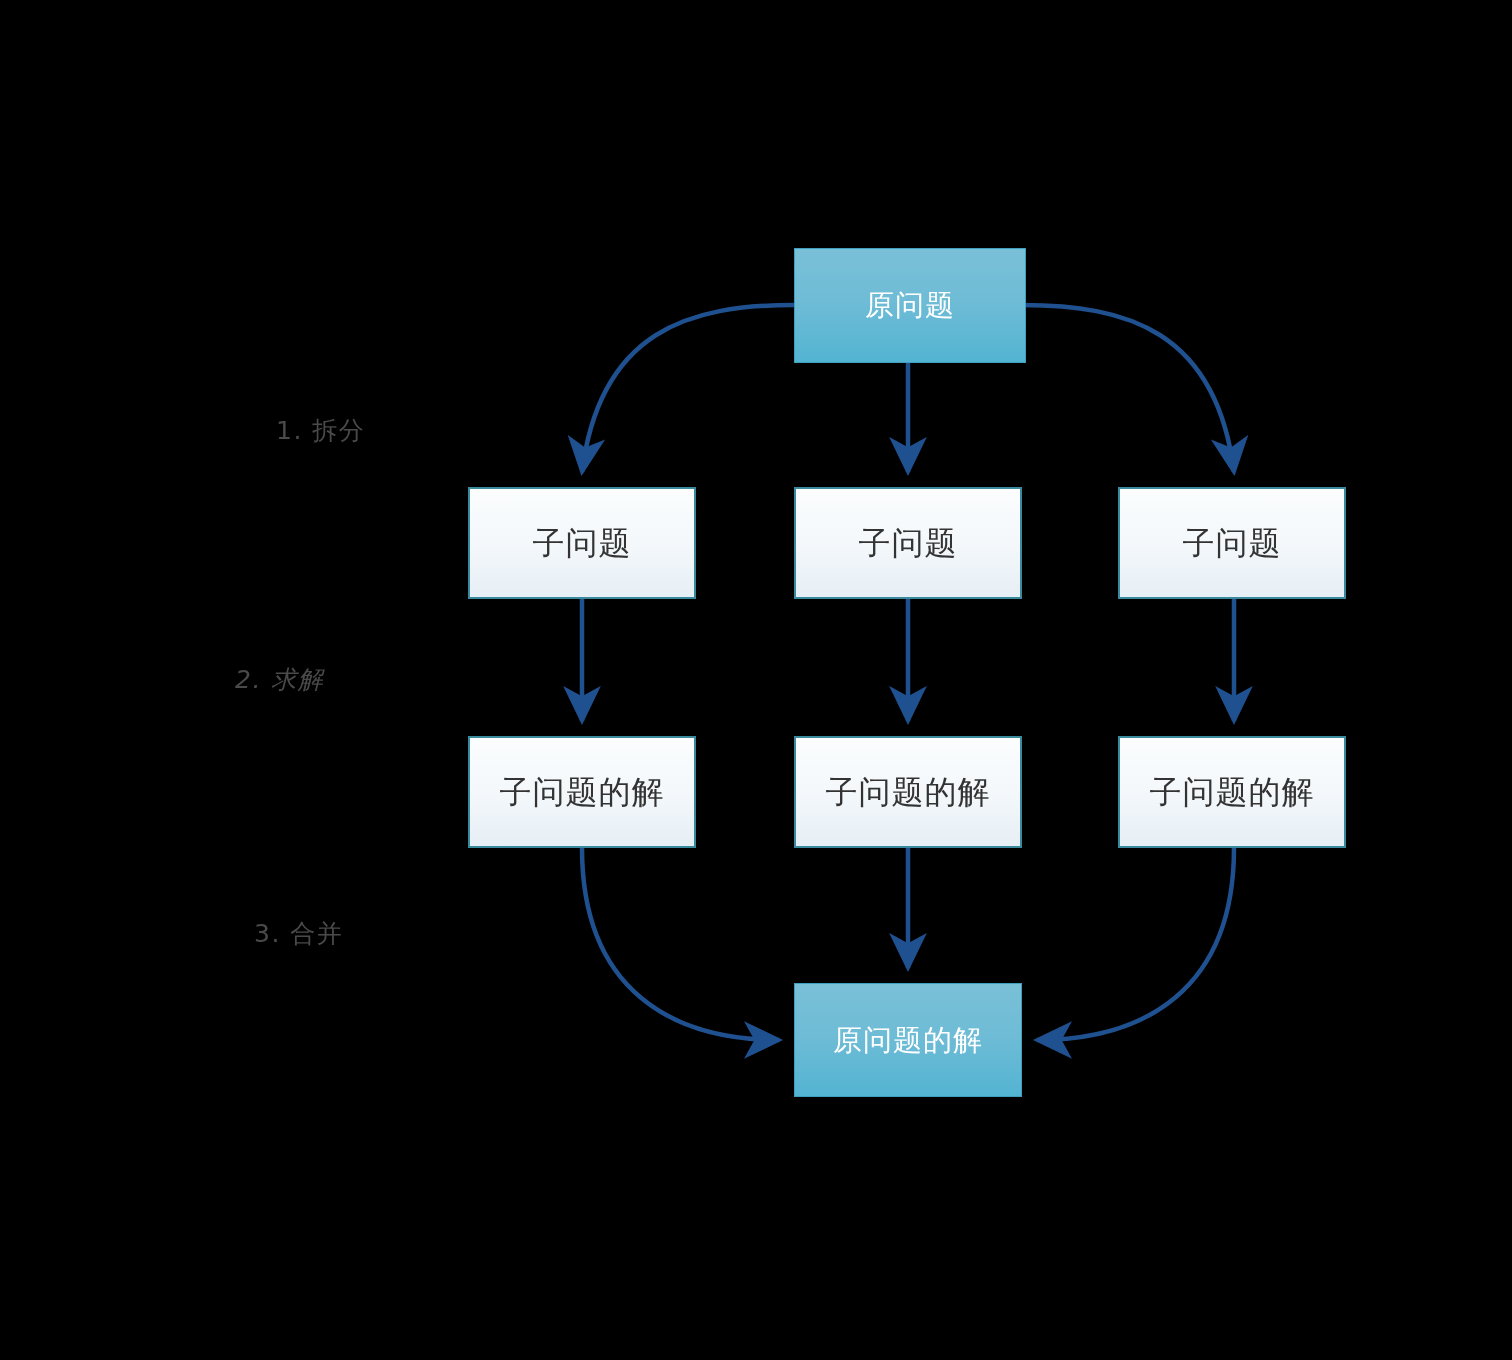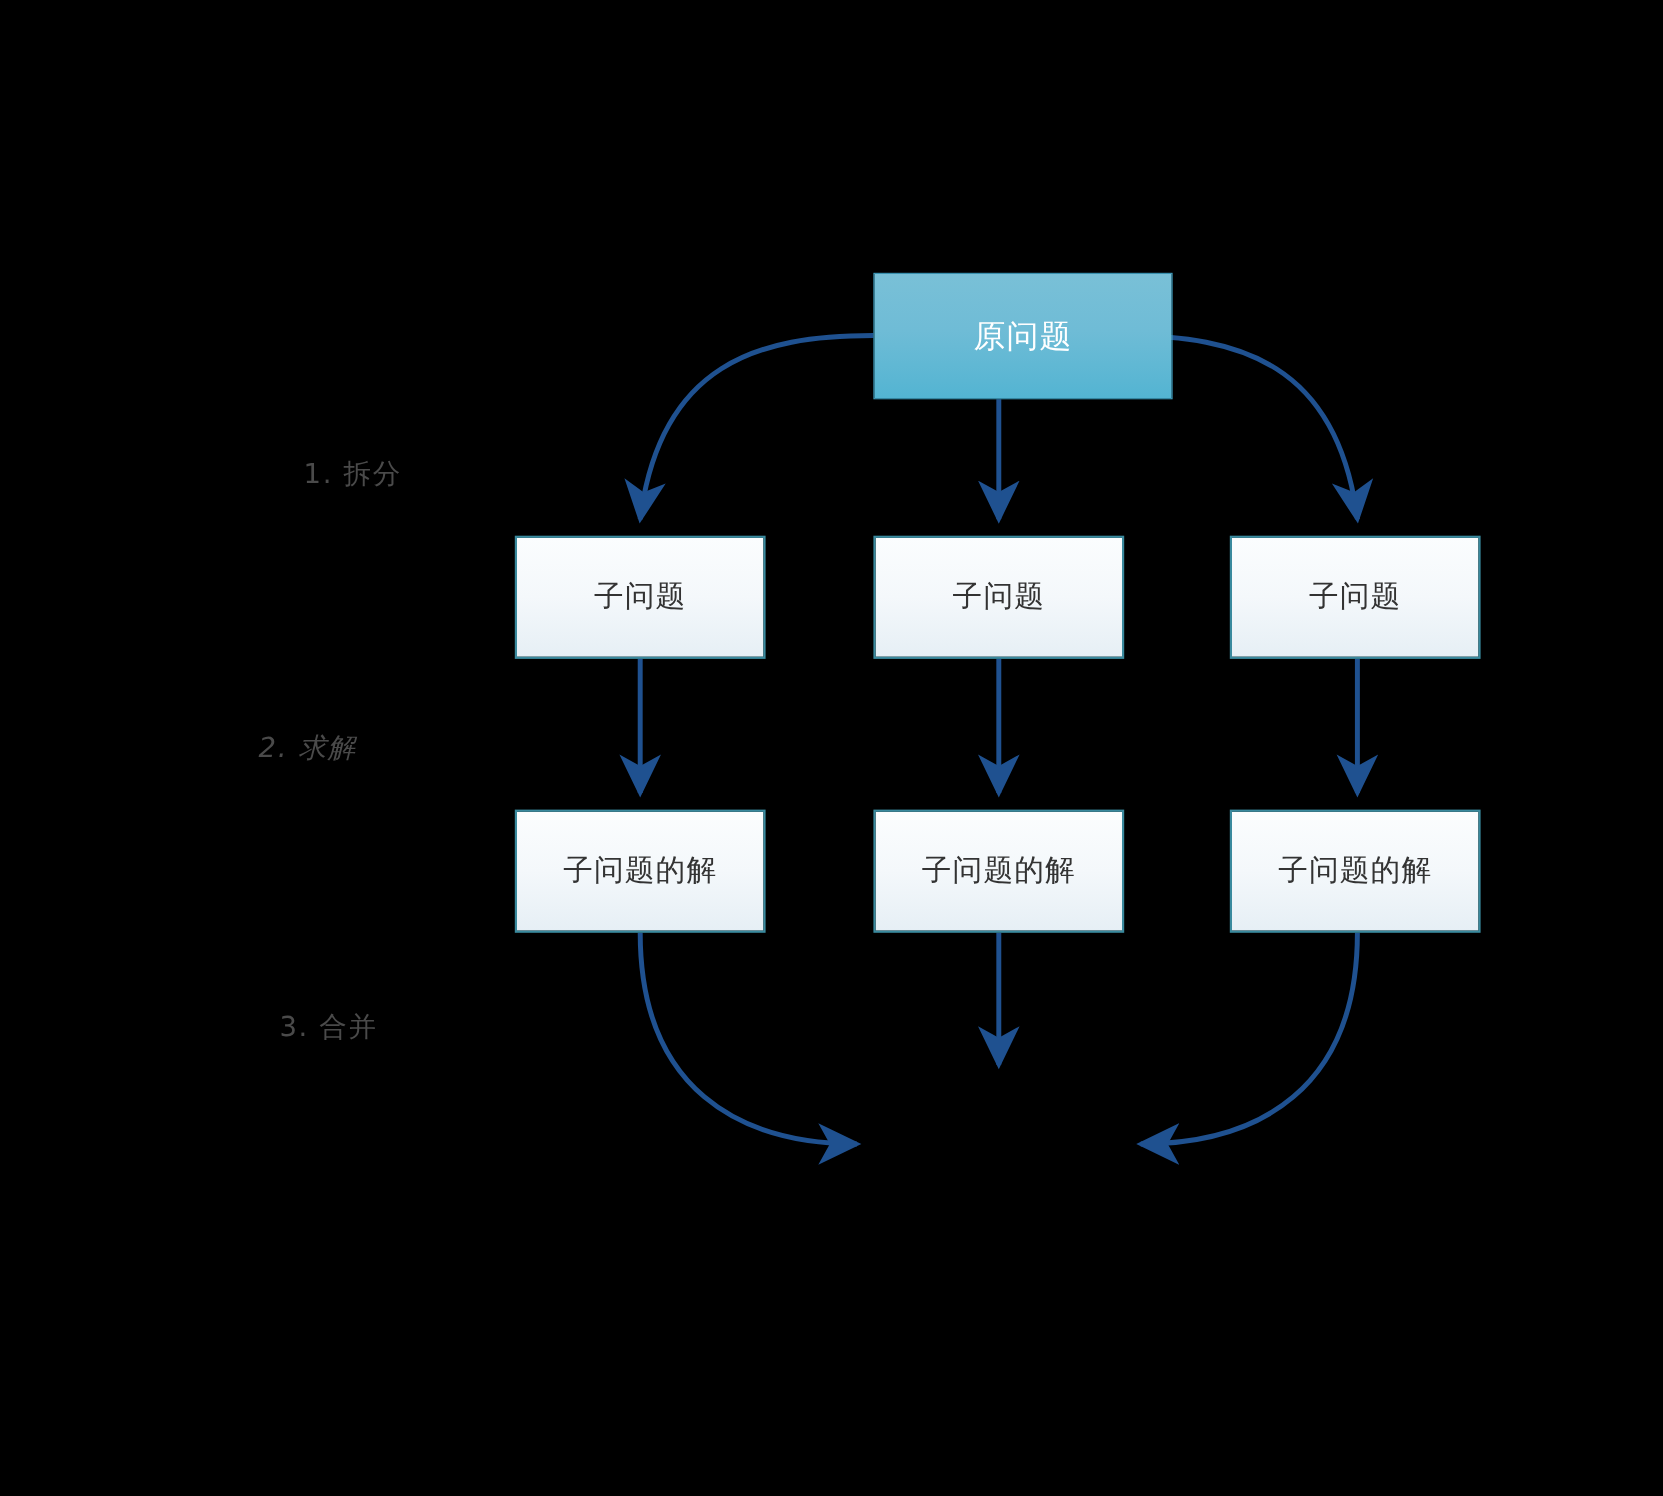--- a/index.html
+++ b/index.html
@@ -38,21 +38,21 @@
     border: 1px solid #3f9fc0;
     color: #ffffff;
     font-size: 29px;
     letter-spacing: 1px;
   }
   .node-secondary {
     background: linear-gradient(to bottom, #fbfdfe 0%, #f4f8fb 50%, #e6eff5 100%);
     border: 2px solid #3c8фa0;
     border: 2px solid #3a8a9e;
     color: #333333;
-    font-size: 27px;
+    font-size: 32px;
     letter-spacing: 1px;
   }
   .stage-label {
     position: absolute;
     color: #4a4a4a;
     font-size: 25px;
     letter-spacing: 1.5px;
     white-space: nowrap;
   }
 </style>
@@ -84,21 +84,21 @@
 
     <path d="M 908 848 L 908 968" fill="none" stroke="#1f5190" stroke-width="4.5" marker-end="url(#arrow)"></path>
 
     <path d="M 1234 848 C 1234 990, 1144 1040, 1037 1040" fill="none" stroke="#1f5190" stroke-width="4.5" marker-end="url(#arrow)"></path>
   </svg>
 
   <div class="stage-label" style="left:234px; top:414px;margin-left:42px;">1. 拆分</div>
   <div class="stage-label" style="left:235px; top:663px;font-style:italic;">2. 求解</div>
   <div class="stage-label" style="left:234px; top:917px;margin-left:20px;">3. 合并</div>
 
-  <div class="node node-primary" style="left:794px; top:248px; width:272px; height:115px;">
+  <div class="node node-primary" style="left:794px; top:248px; width:232px; height:115px;">
     <span>原问题</span>
   </div>
 
   <div class="node node-secondary" style="left:468px; top:487px; width:228px; height:112px;">
     <span>子问题</span>
   </div>
   <div class="node node-secondary" style="left:794px; top:487px; width:228px; height:112px;">
     <span>子问题</span>
   </div>
   <div class="node node-secondary" style="left:1118px; top:487px; width:228px; height:112px;">
@@ -108,14 +108,17 @@
   <div class="node node-secondary" style="left:468px; top:736px; width:228px; height:112px;">
     <span>子问题的解</span>
   </div>
   <div class="node node-secondary" style="left:794px; top:736px; width:228px; height:112px;">
     <span>子问题的解</span>
   </div>
   <div class="node node-secondary" style="left:1118px; top:736px; width:228px; height:112px;">
     <span>子问题的解</span>
   </div>
 
+  <div class="node node-primary" style="left:794px; top:983px; width:228px; height:114px;">
+    <span>原问题的解</span>
+  </div>
 
 </div>
 
 </body></html>

